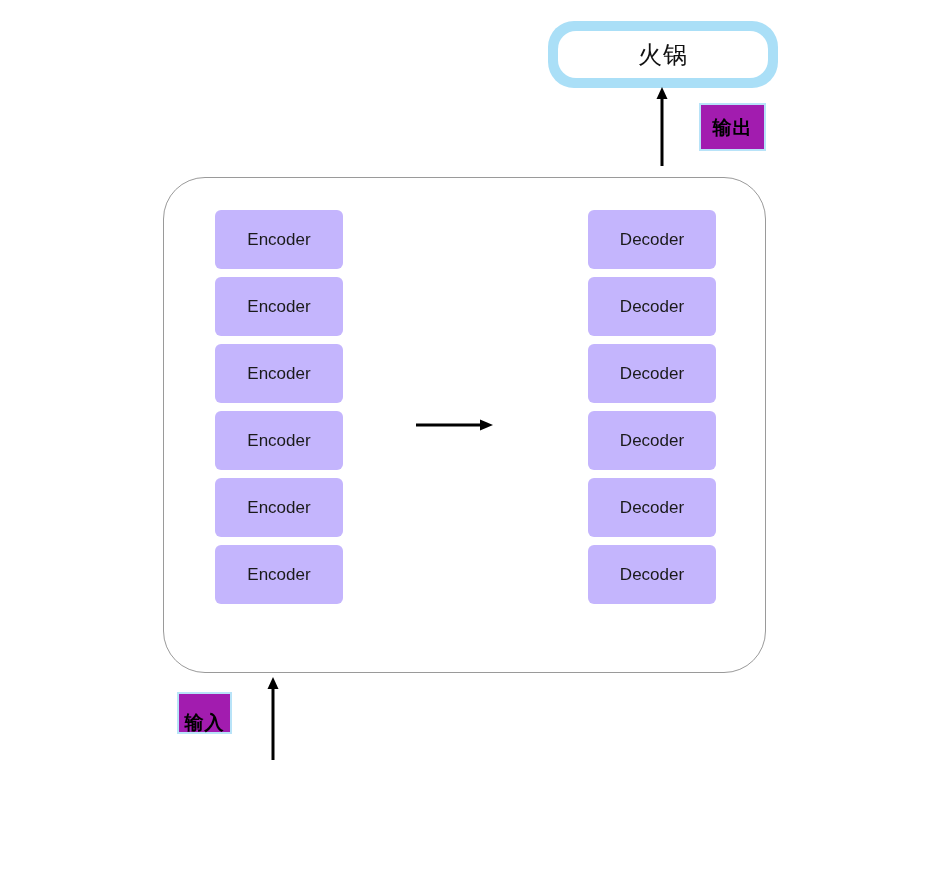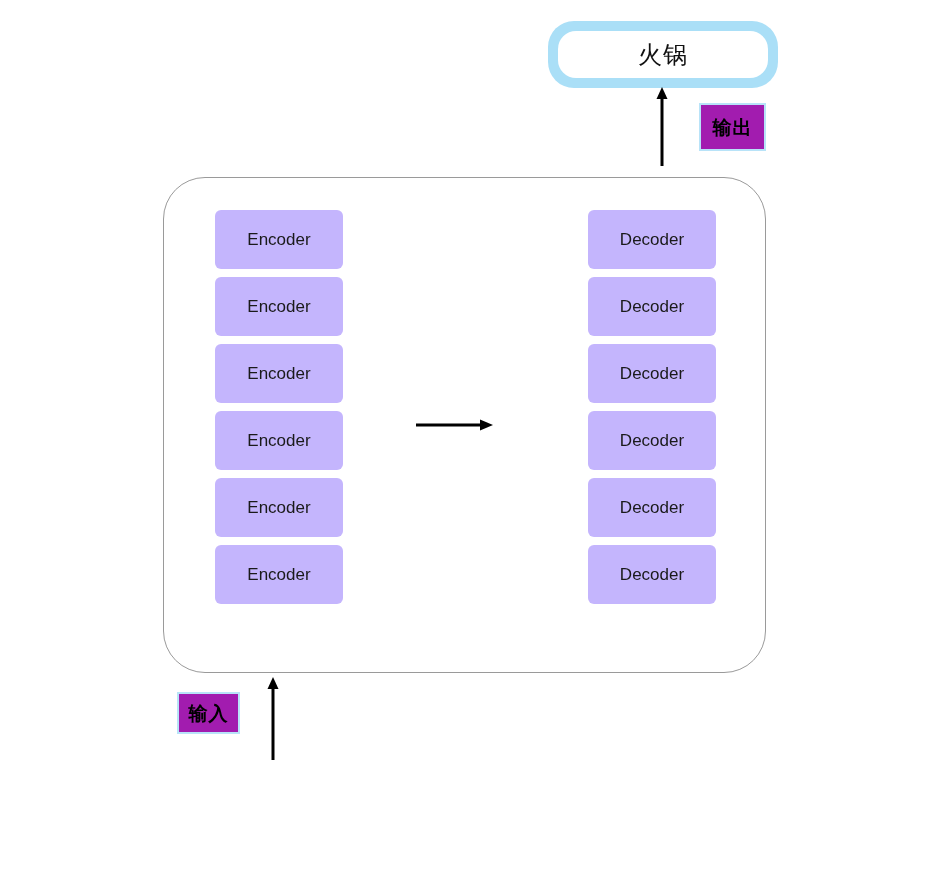--- a/index.html
+++ b/index.html
@@ -166,21 +166,21 @@
       <span class="block-label">Decoder</span>
     </div>
     <div class="block">
       <span class="block-label">Decoder</span>
     </div>
     <div class="block">
       <span class="block-label">Decoder</span>
     </div>
   </div>
 
-  <div class="tag-box" style="left:177px; top:692px; width:63px; height:42px;">
+  <div class="tag-box" style="left:177px; top:692px; width:55px; height:42px;align-items:flex-end;">
     <span class="tag-text">输入</span>
   </div>
 
   <div class="arrow" style="left:261px; top:676px; width:24px; height:84px;">
     <svg width="24" height="84" viewBox="0 0 24 84">
       <line x1="12" y1="84" x2="12" y2="9" stroke="#000000" stroke-width="3"></line>
       <polygon points="12,1 6.5,13 17.5,13" fill="#000000"></polygon>
     </svg>
   </div>
 

